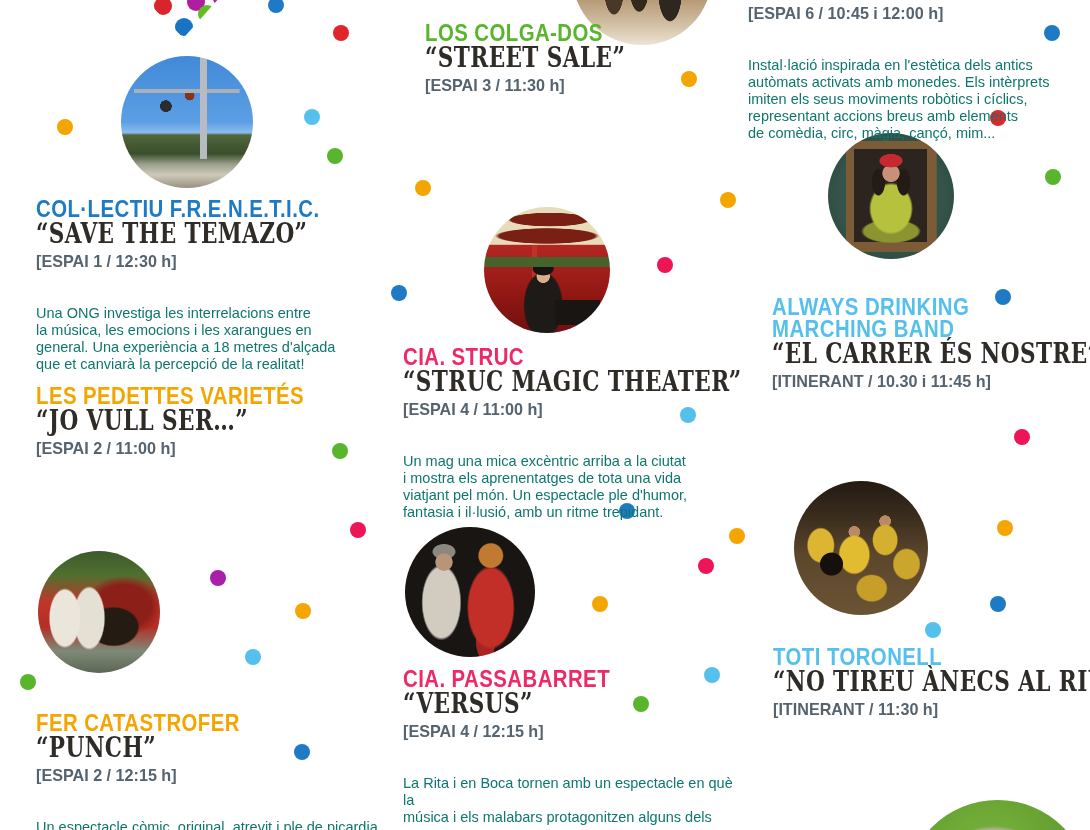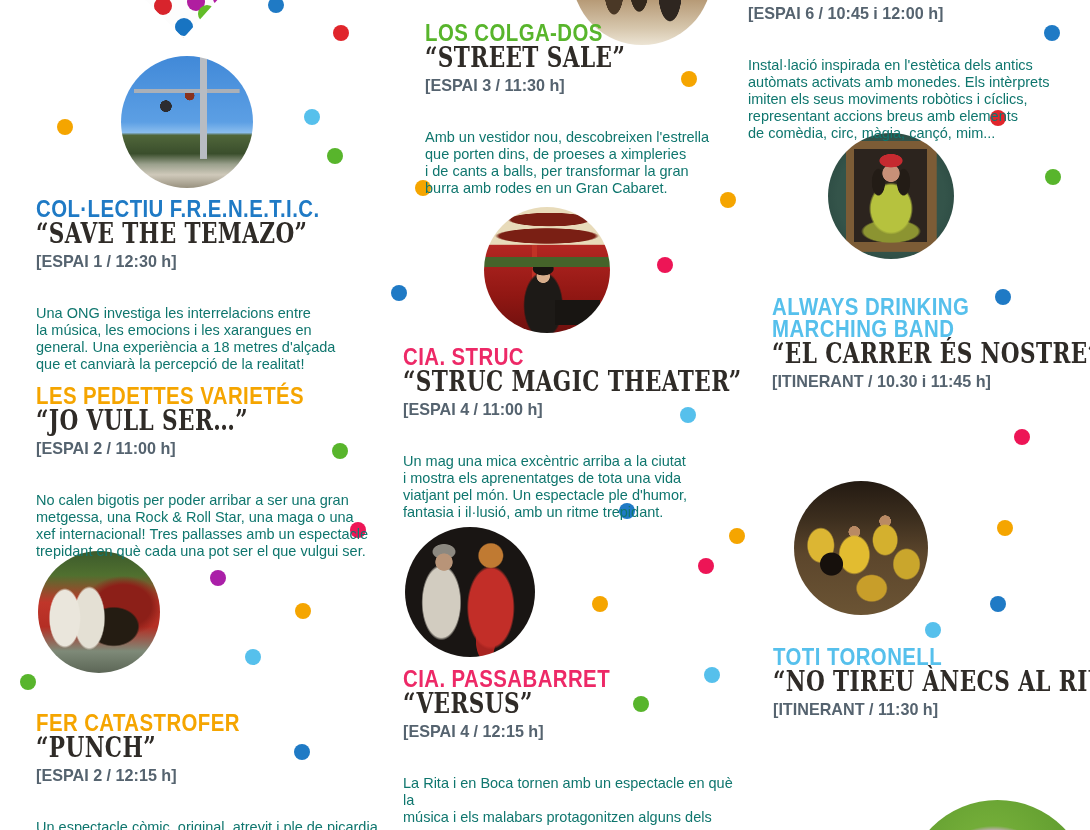--- a/index.html
+++ b/index.html
@@ -151,43 +151,35 @@
     <div class="desc">Una ONG investiga les interrelacions entre
 la música, les emocions i les xarangues en
 general. Una experiència a 18 metres d'alçada
 que et canviarà la percepció de la realitat!</div>
   </div>
 
   <div class="listing" style="left:36px;top:385px;width:360px">
     <div class="company" style="color: rgb(245, 165, 0);">LES PEDETTES VARIETÉS</div>
     <div class="title">“JO VULL SER…”</div>
     <div class="info">[ESPAI 2 / 11:00 h]</div>
-    <div class="desc">No calen bigotis per poder arribar a ser una gran
-metgessa, una Rock &amp; Roll Star, una maga o una
-xef internacional! Tres pallasses amb un espectacle
-trepidant en què cada una pot ser el que vulgui ser.</div>
   </div>
 
   <div class="listing" style="left:36px;top:712px;width:360px">
     <div class="company" style="color: rgb(245, 165, 0);">FER CATASTROFER</div>
     <div class="title">“PUNCH”</div>
     <div class="info">[ESPAI 2 / 12:15 h]</div>
     <div class="desc">Un espectacle còmic, original, atrevit i ple de picardia,
 capaç de generar riallades des de la improvisació i
 la interacció amb el públic i alhora...</div>
   </div>
 
   <div class="listing" style="left:425px;top:22px;width:330px">
     <div class="company" style="color: rgb(88, 181, 44);">LOS COLGA-DOS</div>
     <div class="title">“STREET SALE”</div>
     <div class="info">[ESPAI 3 / 11:30 h]</div>
-    <div class="desc">Amb un vestidor nou, descobreixen l'estrella
-que porten dins, de proeses a ximpleries
-i de cants a balls, per transformar la gran
-burra amb rodes en un Gran Cabaret.</div>
   </div>
 
   <div class="listing" style="left:403px;top:346px;width:330px">
     <div class="company" style="color: rgb(237, 41, 103);">CIA. STRUC</div>
     <div class="title">“STRUC MAGIC THEATER”</div>
     <div class="info">[ESPAI 4 / 11:00 h]</div>
     <div class="desc">Un mag una mica excèntric arriba a la ciutat
 i mostra els aprenentatges de tota una vida
 viatjant pel món. Un espectacle ple d'humor,
 fantasia i il·lusió, amb un ritme trepidant.</div>

